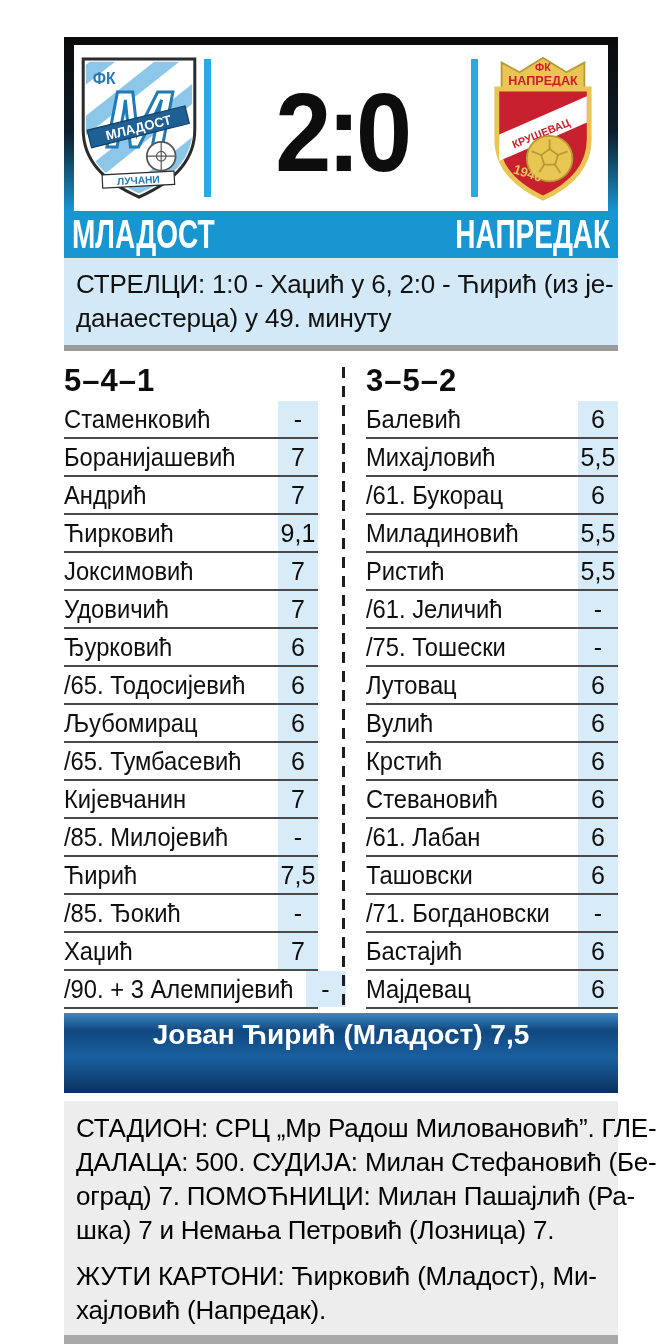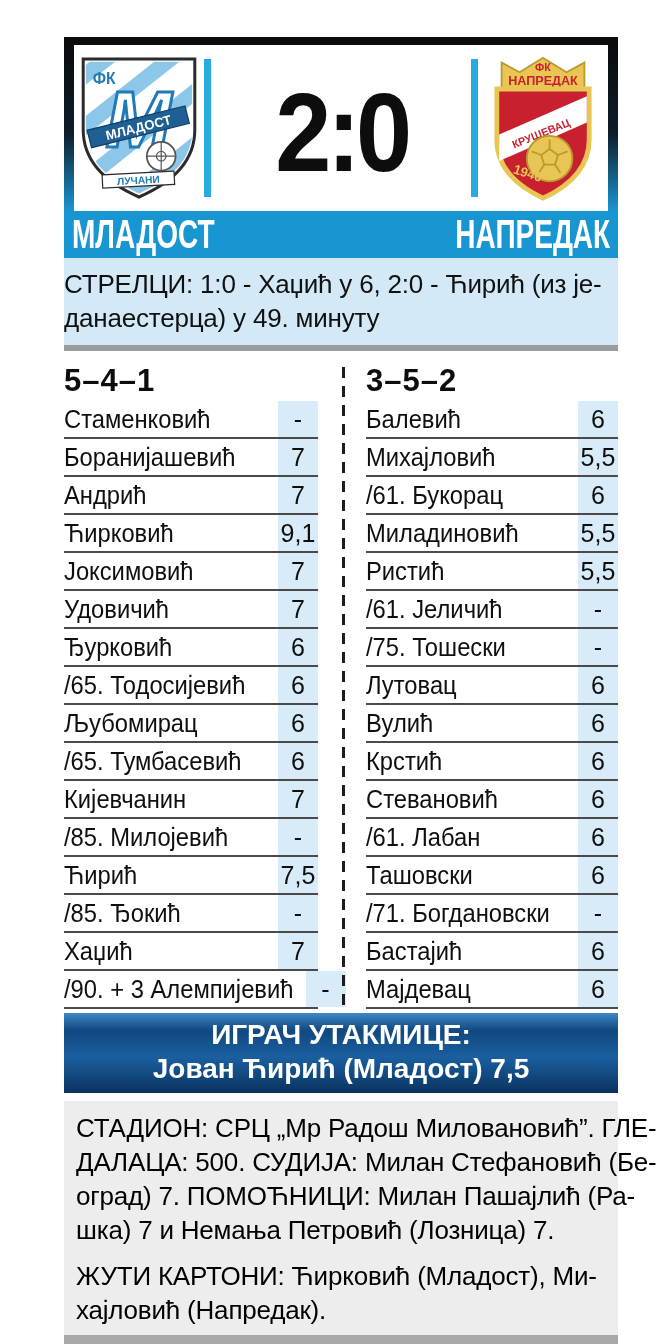--- a/index.html
+++ b/index.html
@@ -19,21 +19,21 @@
   .score { font-size:112px; font-weight:bold; color:#0D0D0D; line-height:0.82; letter-spacing:-5px; transform:scaleX(0.9); margin-top:10px; }
   .halftime { font-size:45px; color:#2f2f2f; letter-spacing:2px; margin-top:8px; }
 
   
   .team-banner { height:47px; background:#1896D2; display:flex; align-items:center; justify-content:space-between; padding:0 8px; }
   .team-name { color:#ffffff; font-weight:bold; font-size:40px; line-height:47px; white-space:nowrap; }
   .team-name.home { transform:scaleX(0.70); transform-origin:left center; }
   .team-name.away { transform:scaleX(0.70); transform-origin:right center; }
 
   
-  .scorers { background:#D3E9F7; padding:9px 12px 10px 0; font-size:27px; line-height:34px; color:#111; }
+  .scorers { background:#D3E9F7; padding:9px 12px 10px 12px; font-size:27px; line-height:34px; color:#111; }
   .gray-bar { height:6px; background:#9B9B9B; }
 
   
   .lineups { display:flex; margin-top:14px; }
   .col { width:254px; flex:0 0 auto; }
   .col.away-col { width:252px; }
   .col-gap { flex:1 1 auto; position:relative; }
   .col-gap .dash-line { position:absolute; left:50%; top:2px; bottom:2px; width:3px;
       background:repeating-linear-gradient(180deg,#1d1d1d 0 11px, transparent 11px 19px); }
   .formation { font-size:31px; font-weight:bold; height:36px; line-height:32px; color:#0d0d0d; letter-spacing:1px; }
@@ -280,21 +280,20 @@
             </div>
             <div class="player-row">
               <span class="p-name">Мајдевац</span>
               <span class="p-rating">6</span>
             </div>
           </div>
       </div>
     </div>
 
     <div class="motm">
-      <div>ИГРАЧ УТАКМИЦЕ:</div>
       <div>Јован Ћирић (Младост) 7,5</div>
     </div>
 
     <div class="info">
       <div class="stadium-block">
           <div class="info-line">СТАДИОН: СРЦ „Мр Радош Миловановић”. ГЛЕ-</div>
           <div class="info-line">ДАЛАЦА: 500. СУДИЈА: Милан Стефановић (Бе-</div>
           <div class="info-line">оград) 7. ПОМОЋНИЦИ: Милан Пашајлић (Ра-</div>
           <div class="info-line">шка) 7 и Немања Петровић (Лозница) 7.</div>
         </div>

